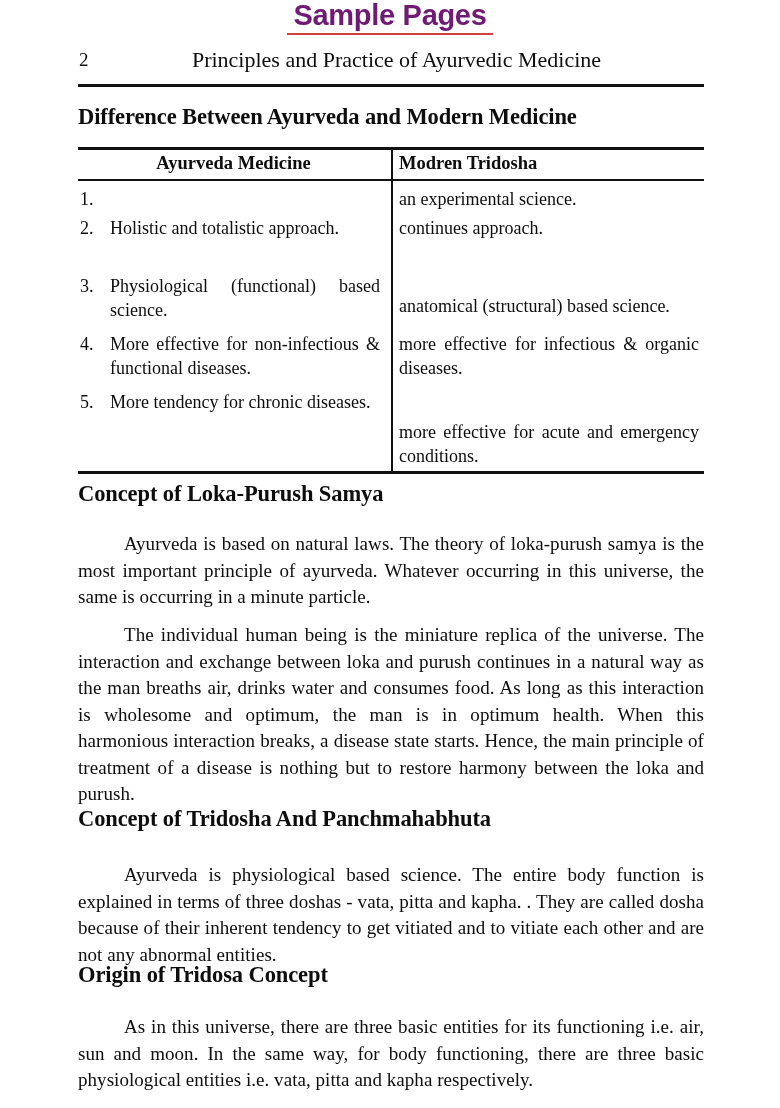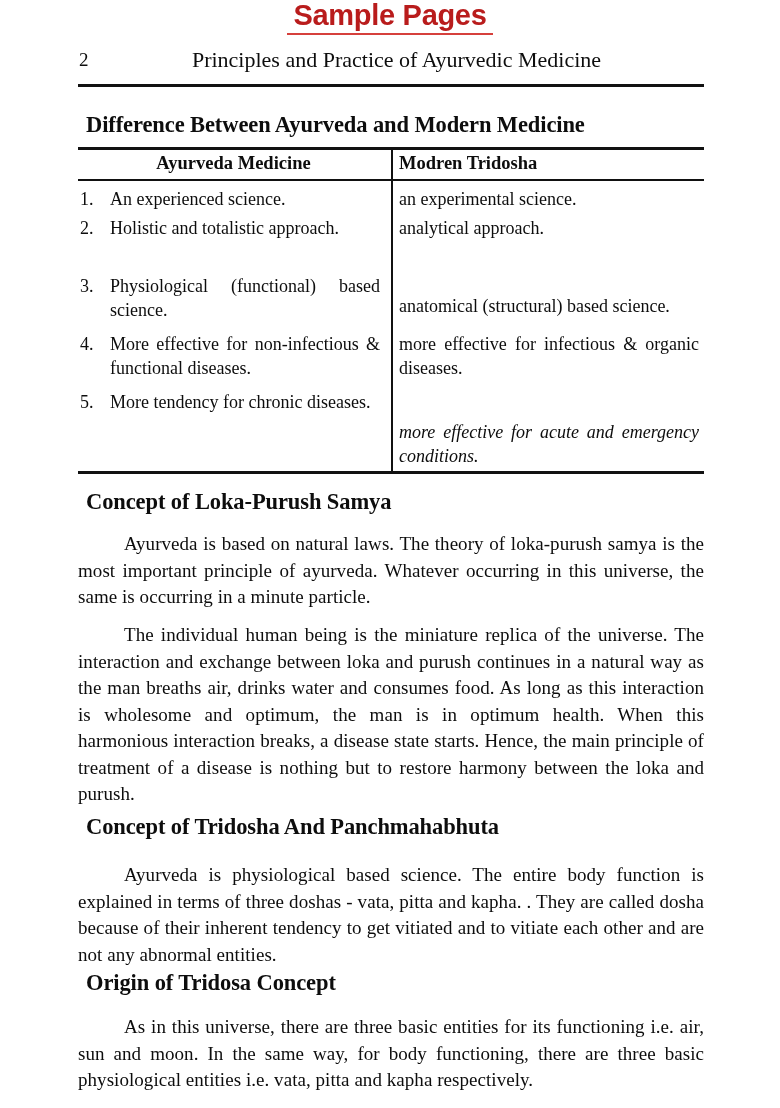--- a/index.html
+++ b/index.html
@@ -18,21 +18,21 @@
   .banner {
     text-align: center;
     padding-top: 1px;
   }
   .banner-title {
     display: inline-block;
     font-family: "Liberation Sans", "DejaVu Sans", sans-serif;
     font-weight: bold;
     font-size: 29px;
     letter-spacing: -0.3px;
-    color: #b91c1c;
+    color: #701a75;
     line-height: 1.02;
     border-bottom: 2.5px solid #d6403c;
     padding: 0 6px 2px 6px;
   }
 
   
   .running-head {
     position: relative;
     margin: 13px 0 0 0;
     padding: 0 77px;
@@ -61,21 +61,21 @@
     top: 84px;
     height: 2.6px;
     background: #121212;
   }
 
   
   h2.section-heading {
     font-family: "Liberation Serif", "DejaVu Serif", serif;
     font-weight: bold;
     font-size: 22.5px;
-    margin: 8px;
+    margin: 0;
     padding: 0;
     line-height: 1;
     letter-spacing: -0.1px;
   }
   .heading-big { position: absolute; left: 78px; top: 106px; }
   .heading-loka { position: absolute; left: 78px; top: 483px; font-size: 21px; }
   .heading-tridosha { position: absolute; left: 78px; top: 808px; font-size: 21px; }
   .heading-origin { position: absolute; left: 78px; top: 964px; font-size: 20px; }
 
   
@@ -191,47 +191,46 @@
   <div class="tbl-rule top"></div>
   <div class="tbl-rule under-head"></div>
   <div class="tbl-rule bottom"></div>
   <div class="tbl-divider"></div>
 
   <div class="th-left">Ayurveda Medicine</div>
   <div class="th-right">Modren Tridosha</div>
 
   <div class="cell-left" style="top:40px;">
     <span class="num">1.</span>
-    <span class="txt">An experienced science.</span>
   </div>
   <div class="cell-right" style="top:40px;">an experimental science.</div>
 
   <div class="cell-left" style="top:69px;">
     <span class="num">2.</span>
     <span class="txt">Holistic and totalistic approach.</span>
   </div>
-  <div class="cell-right" style="top:69px;">analytical approach.</div>
+  <div class="cell-right" style="top:69px;">continues approach.</div>
 
   <div class="cell-left" style="top:127px;">
     <span class="num">3.</span>
     <span class="txt">Physiological (functional) based science.</span>
   </div>
   <div class="cell-right" style="top:127px;margin-top:20px;">anatomical (structural) based science.</div>
 
   <div class="cell-left" style="top:185px;">
     <span class="num">4.</span>
     <span class="txt">More effective for non-infectious &amp; functional diseases.</span>
   </div>
   <div class="cell-right" style="top:185px;">more effective for infectious &amp; organic diseases.</div>
 
   <div class="cell-left" style="top:243px;">
     <span class="num">5.</span>
     <span class="txt">More tendency for chronic diseases.</span>
   </div>
-  <div class="cell-right" style="top:273px;font-style:italic;">more effective for acute and emergency conditions.</div>
+  <div class="cell-right" style="top:273px;">more effective for acute and emergency conditions.</div>
 </div>
 
 <h2 class="section-heading heading-loka">Concept of Loka-Purush Samya</h2>
 <p class="para p-loka1">Ayurveda is based on natural laws. The theory of loka-purush samya is the most important principle of ayurveda. Whatever occurring in this universe, the same is occurring in a minute particle.</p>
 <p class="para p-loka2">The individual human being is the miniature replica of the universe. The interaction and exchange between loka and purush continues in a natural way as the man breaths air, drinks water and consumes food. As long as this interaction is wholesome and optimum, the man is in optimum health. When this harmonious interaction breaks, a disease state starts. Hence, the main principle of treatment of a disease is nothing but to restore harmony between the loka and purush.</p>
 
 <h2 class="section-heading heading-tridosha">Concept of Tridosha And Panchmahabhuta</h2>
 <p class="para p-tridosha">Ayurveda is physiological based science. The entire body function is explained in terms of three doshas - vata, pitta and kapha. . They are called dosha because of their inherent tendency to get vitiated and to vitiate each other and are not any abnormal entities.</p>
 
 <h2 class="section-heading heading-origin">Origin of Tridosa Concept</h2>

